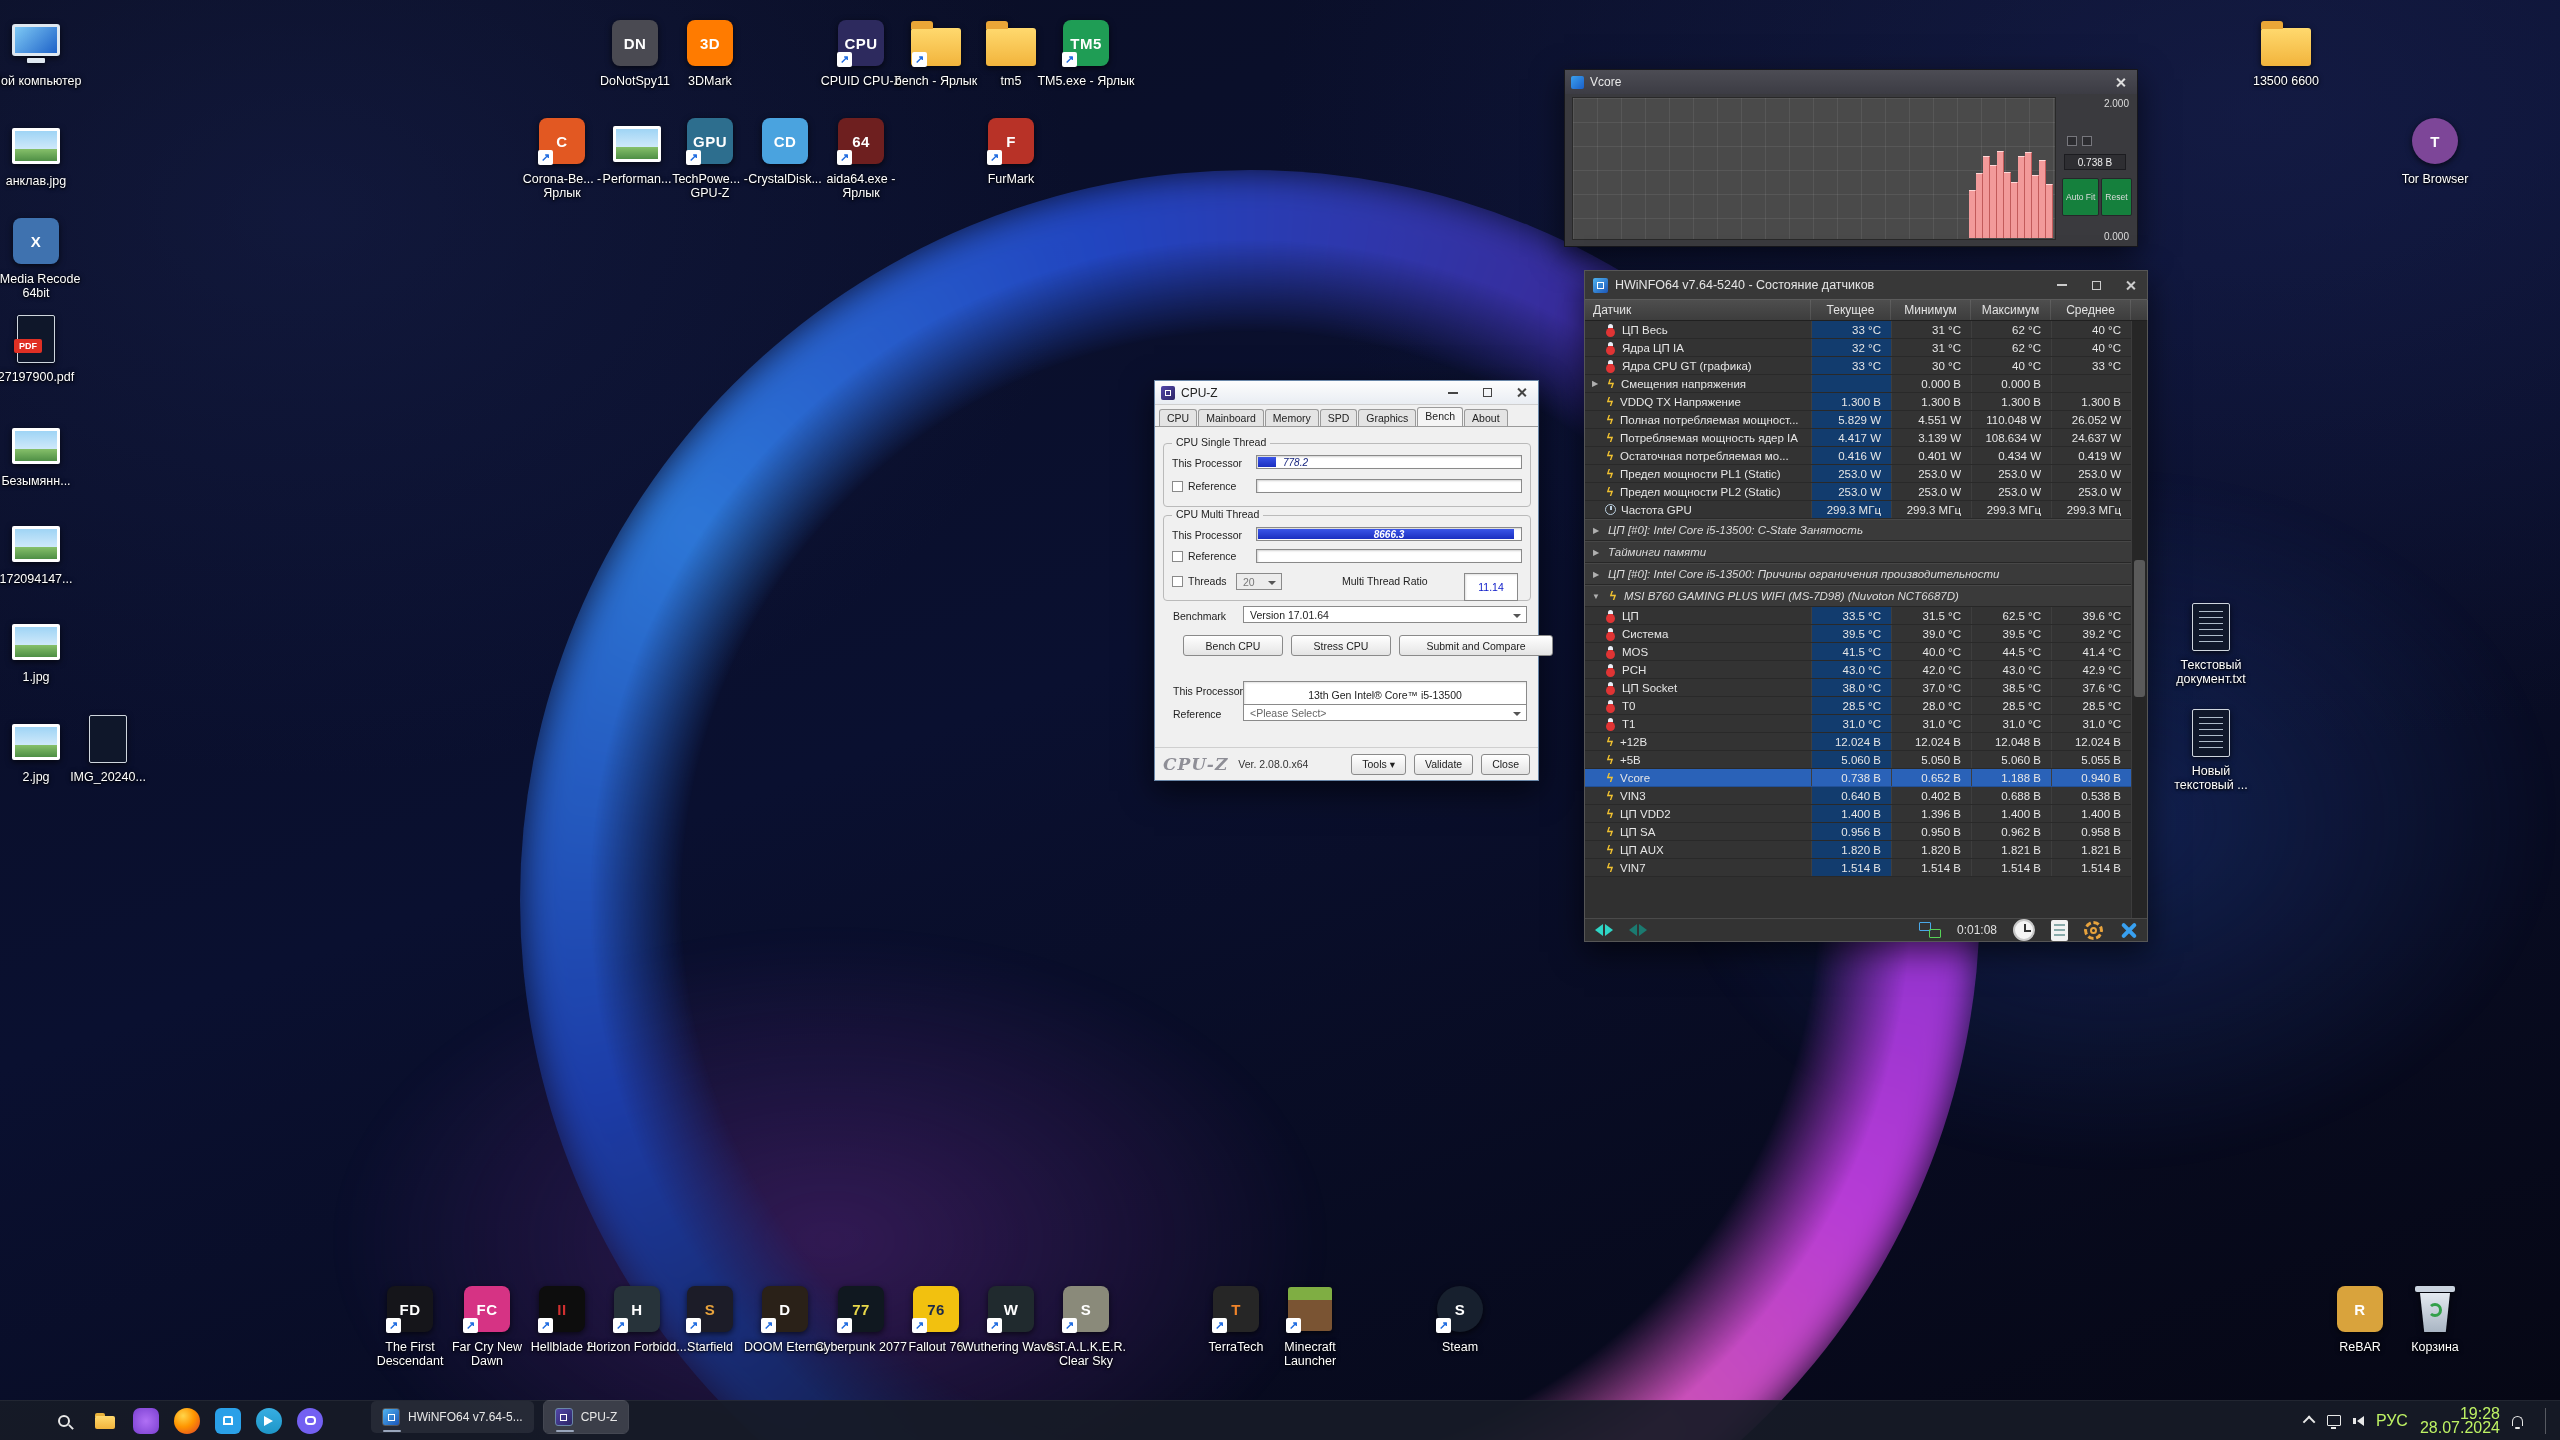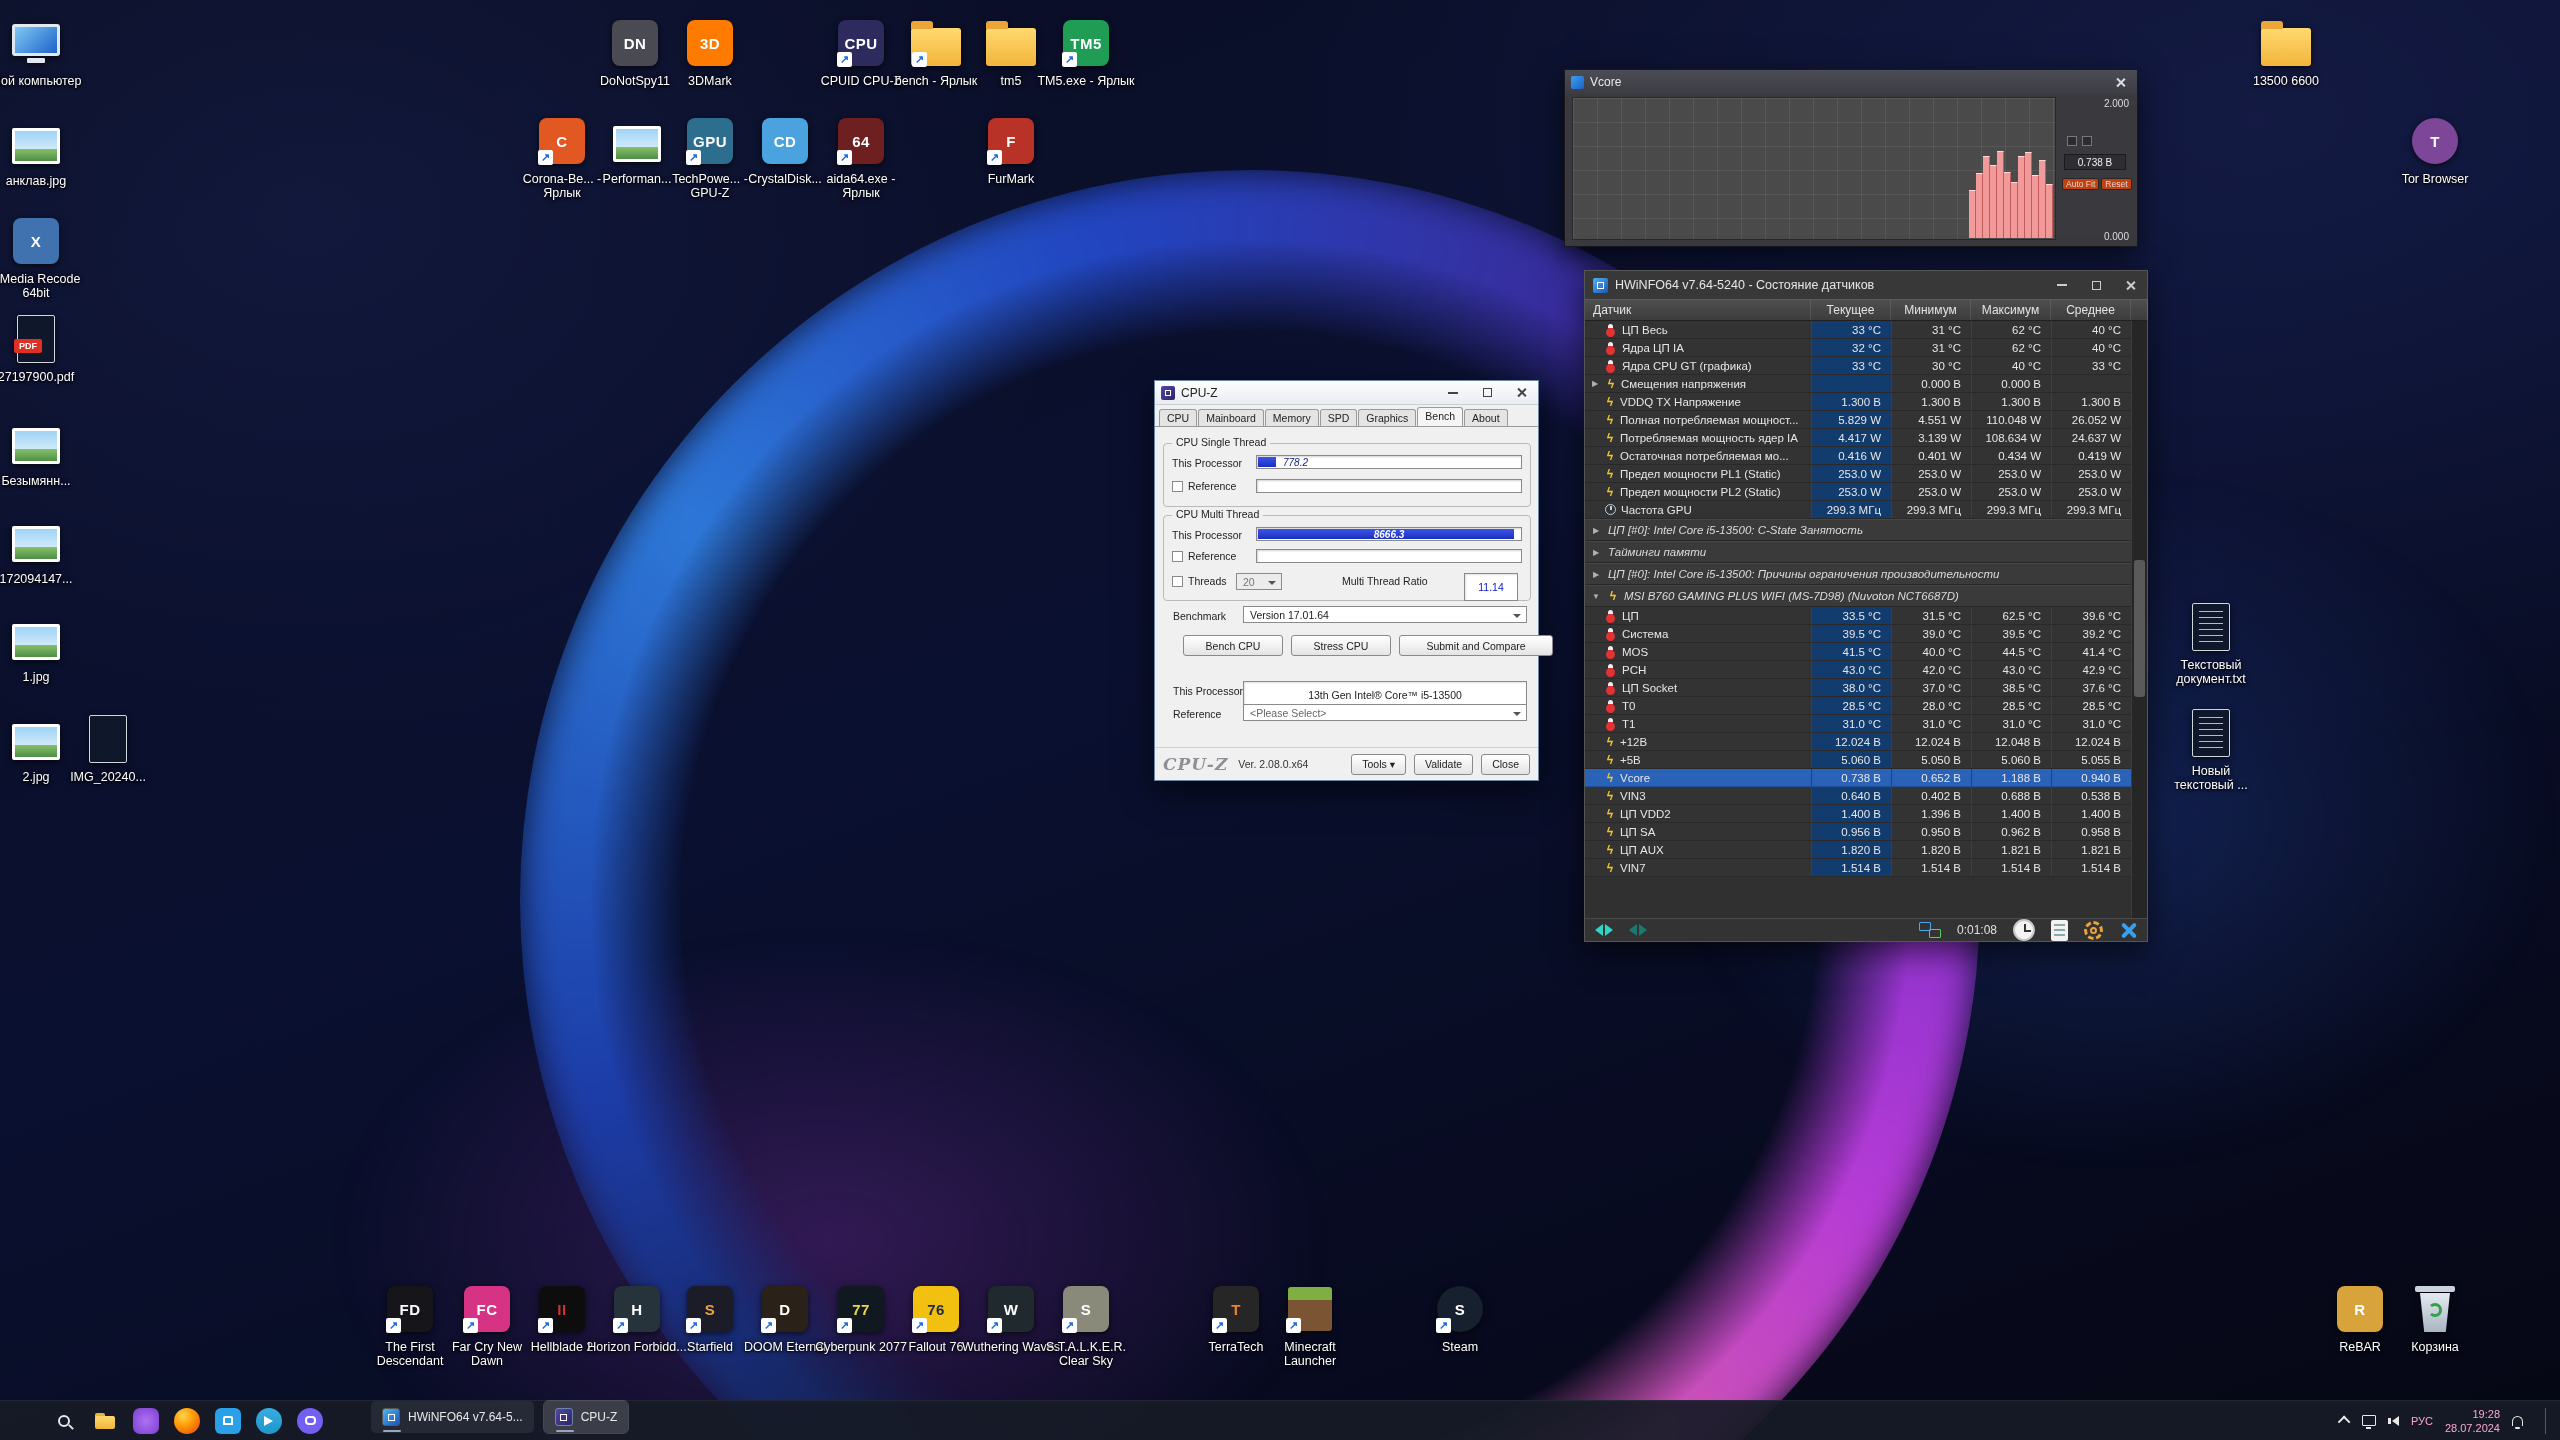--- a/index.html
+++ b/index.html
@@ -81,21 +81,21 @@
   .vc-bars { position:absolute; right:2px; bottom:1px; height:100%; display:flex; align-items:flex-end; }
   .vc-bar { width:7px; background:#f29a9a; border-right:1px solid #c25b5b; border-top:1px solid #ffd8d8; }
   .vc-panel { position:absolute; left:496px; top:26px; right:4px; bottom:4px; color:#ddd; font-size:10px; }
   .vc-max { position:absolute; top:2px; right:4px; }
   .vc-min { position:absolute; bottom:0; right:4px; }
   .vc-cbs { position:absolute; top:40px; left:6px; display:flex; gap:5px; }
   .vc-cb { width:10px; height:10px; background:#2c2c30; border:1px solid #77777d; }
   .vc-val { position:absolute; top:58px; left:3px; width:62px; height:16px; background:#2e2e32; border:1px solid #1c1c20;
     color:#efefef; display:flex; align-items:center; justify-content:center; }
   .vc-btns { position:absolute; top:82px; left:1px; display:flex; gap:2px; }
-  .vc-btn { background:#c2410c; border:1px solid #26262a; color:#ddd; font-size:8.5px; padding:0 3px; border-radius:2px; }
+  .vc-btn { background:#15803d; border:1px solid #26262a; color:#ddd; font-size:8.5px; padding:13px 3px; border-radius:2px; }
 
   
   .hwinfo { left:1584px; top:270px; width:564px; height:672px; background:#2f2f2f; border:1px solid #565656;
     display:flex; flex-direction:column; color:#e6e6e6; }
   .hw-titlebar { height:28px; background:#383838; display:flex; align-items:center; gap:7px; padding-left:8px; font-size:12.5px; flex:0 0 auto; }
   .hw-appico { width:15px; height:15px; border-radius:2px; background:linear-gradient(135deg,#4fb3f0,#1c56b8);
     display:flex; align-items:center; justify-content:center; }
   .hw-appico i { width:7px; height:7px; border:1.2px solid #fff; display:block; }
   .hw-tbl-ctls { margin-left:auto; display:flex; height:100%; }
   .hw-colheader { display:grid; grid-template-columns:226px 80px 80px 80px 80px 1fr; height:22px; flex:0 0 auto;
@@ -205,21 +205,21 @@
   .tbi-viber .bub { width:11px; height:9px; border:2px solid #fff; border-radius:4px; }
   .tb-winbtns { display:flex; gap:10px; margin-left:48px; }
   .tb-winbtn { height:32px; display:flex; align-items:center; gap:8px; padding:0 11px; border-radius:5px;
     color:#e8e8e8; font-size:12px; background:rgba(255,255,255,.07); position:relative; }
   .tb-winbtn::after { content:""; position:absolute; bottom:1px; left:12px; width:18px; height:2.5px; border-radius:2px; background:#9aa6bc; }
   .tb-winbtn.active { background:rgba(255,255,255,.16); outline:1px solid rgba(255,255,255,.2); }
   .wb-ico { width:18px; height:18px; border-radius:3px; display:flex; align-items:center; justify-content:center; }
   .wb-ico.hwinfo { background:linear-gradient(135deg,#4fb3f0,#1c56b8); }
   .wb-ico.cpuz { background:linear-gradient(135deg,#5246a8,#2c2566); }
   .wb-ico i { width:7px; height:7px; border:1.2px solid #fff; display:block; }
-  .tray { margin-left:auto; display:flex; align-items:center; gap:12px; color:#f9a8d4; font-size:11px; }
+  .tray { margin-left:auto; display:flex; align-items:center; gap:12px; color:#bef264; font-size:16px; }
   .tray-chevron { width:9px; height:9px; border-top:2px solid #e8e8e8; border-left:2px solid #e8e8e8; transform:rotate(45deg) translateY(2px); }
   .tray-net { width:14px; height:11px; border:1.6px solid #e8e8e8; border-radius:1px; position:relative; }
   .tray-net::after { content:""; position:absolute; left:3px; bottom:-4px; width:5px; height:2px; background:#e8e8e8; }
   .tray-vol { display:flex; align-items:center; }
   .tray-vol .sp { width:0; height:0; border:5px solid transparent; border-right:7px solid #e8e8e8; border-left:0; }
   .tray-vol .sq { width:3px; height:6px; background:#e8e8e8; margin-right:1px; }
   .tray-clock { text-align:right; line-height:14px; }
   .tray-bell { width:11px; height:10px; border:1.6px solid #e8e8e8; border-radius:6px 6px 0 0; border-bottom:none; position:relative; }
   .tray-bell::after { content:""; position:absolute; left:2px; bottom:-3px; width:5px; height:2px; border-radius:2px; background:#e8e8e8; }
   .show-desktop { width:5px; height:26px; border-left:1px solid rgba(255,255,255,.28); margin-left:10px; }

